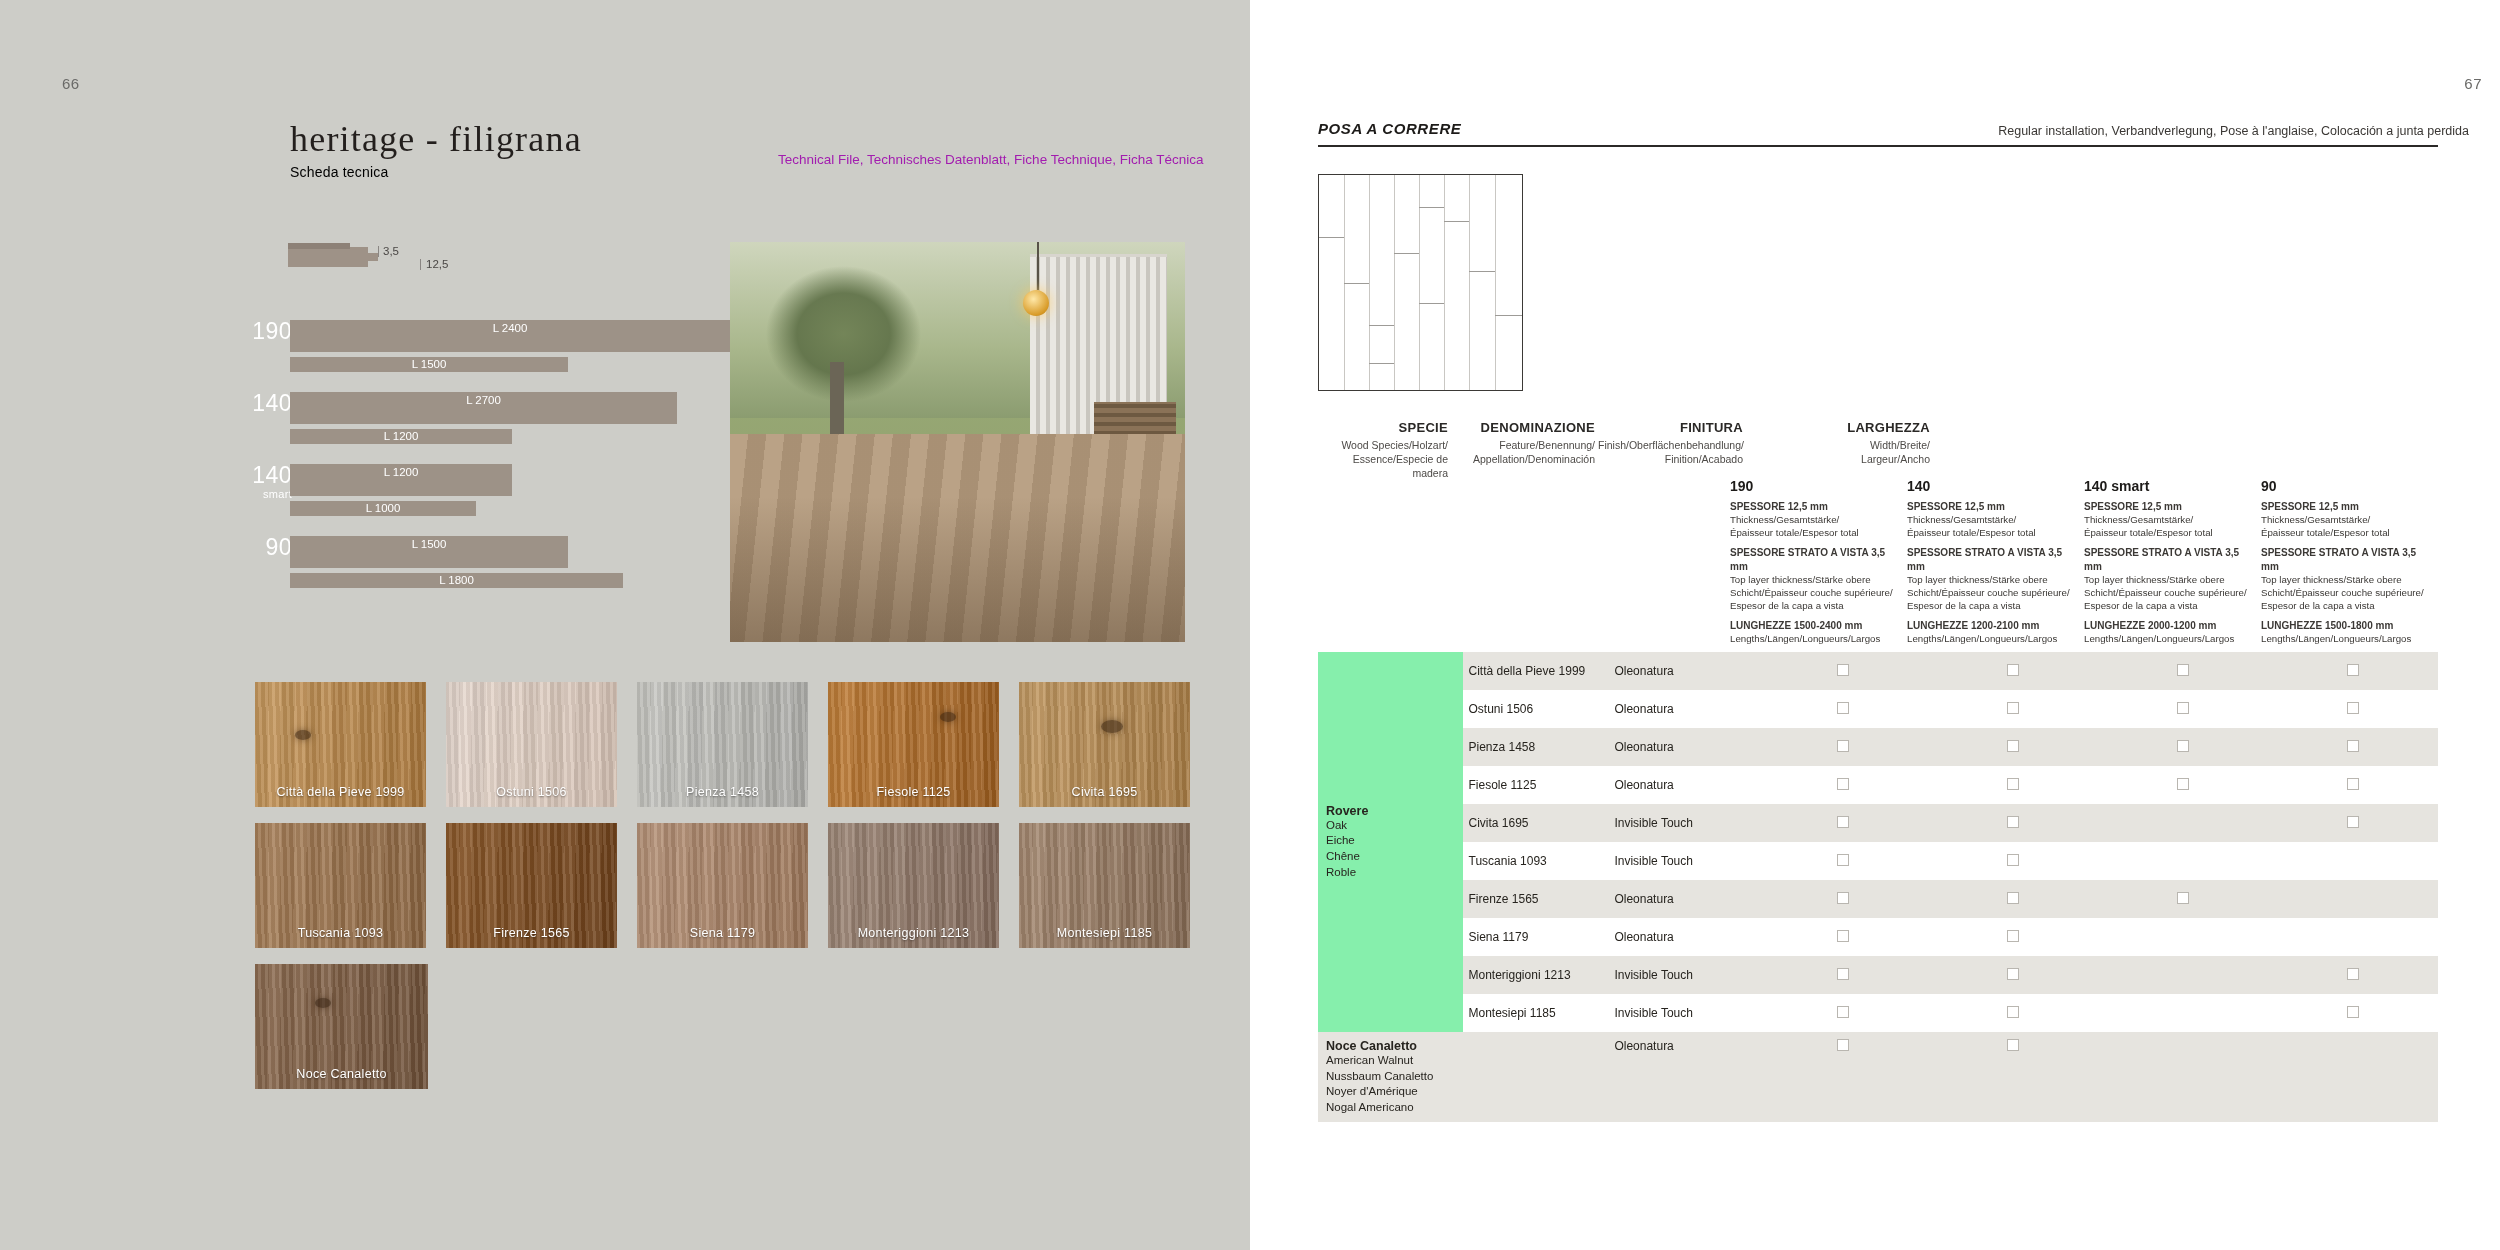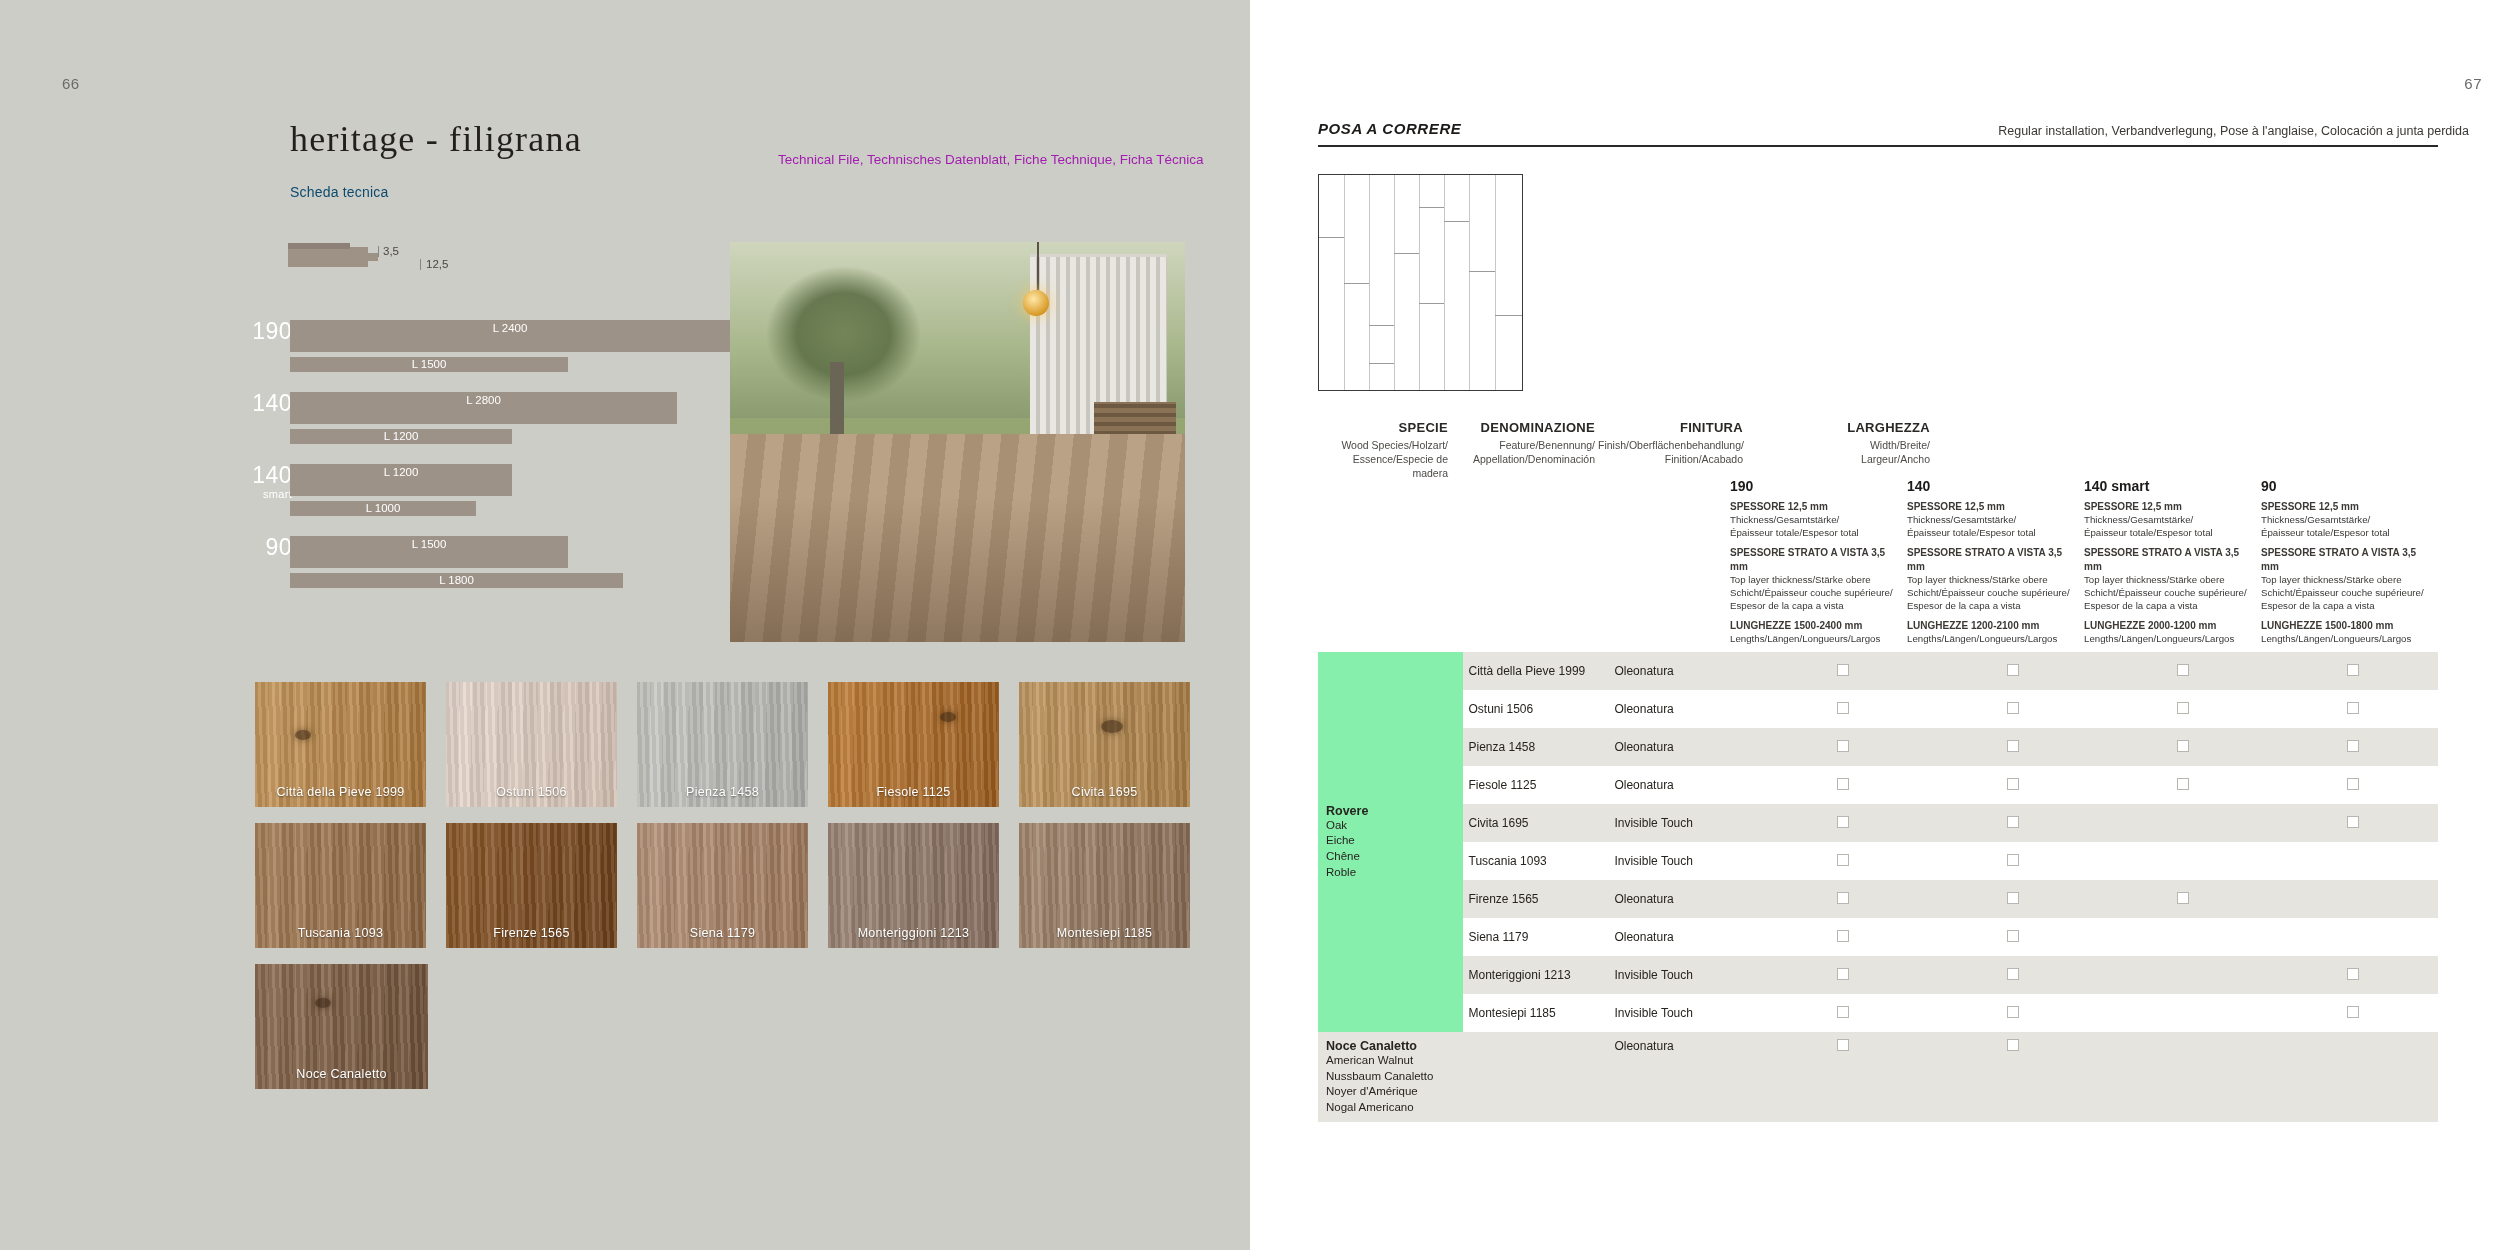--- a/index.html
+++ b/index.html
@@ -49,22 +49,22 @@
   }
   .title-main {
     font-family: "Liberation Serif", serif;
     font-size: 36px;
     letter-spacing: 1.2px;
     color: #231f1d;
     white-space: nowrap;
   }
   .title-sub {
     font-size: 14px;
-    color: #0c4a6e;
-    margin-top: 24px;
+    color: #000000;
+    margin-top: 4px;
     letter-spacing: .2px;
   }
   .techfile {
     position: absolute;
     left: 778px;
     top: 152px;
     font-size: 13.5px;
     color: #a21caf;
     white-space: nowrap;
   }
@@ -434,21 +434,21 @@
         <span>190</span>
       </div>
       <div class="bar" style="width:440px"><span>L 2400</span></div>
       <div class="bar thin" style="width:278px"><span>L 1500</span></div>
     </div>
 
     <div class="size-group">
       <div class="size-label">
         <span>140</span>
       </div>
-      <div class="bar" style="width:387px"><span>L 2800</span></div>
+      <div class="bar" style="width:387px"><span>L 2700</span></div>
       <div class="bar thin" style="width:222px"><span>L 1200</span></div>
     </div>
 
     <div class="size-group">
       <div class="size-label">
         <span>140</span>
         <span class="small">smart</span>
       </div>
       <div class="bar" style="width:222px"><span>L 1200</span></div>
       <div class="bar thin" style="width:186px"><span>L 1000</span></div>

